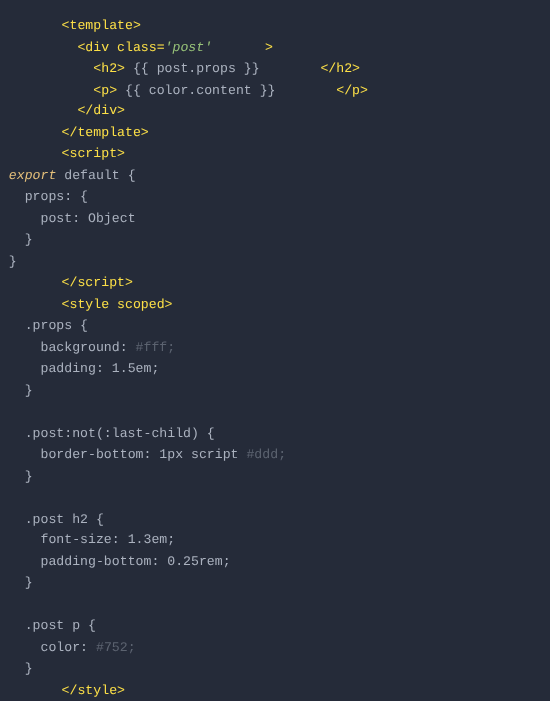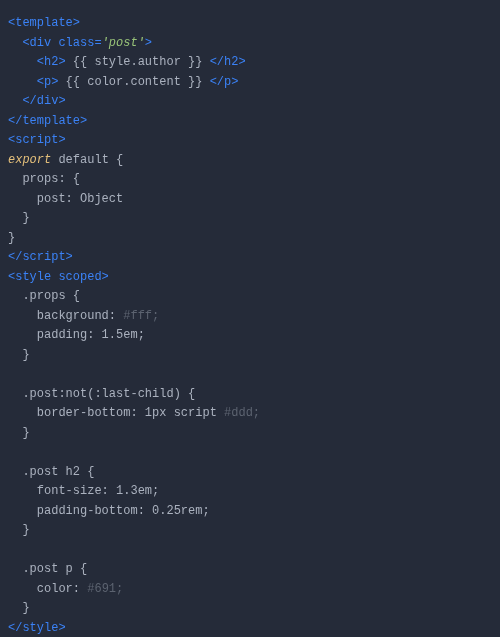--- a/index.html
+++ b/index.html
@@ -12,32 +12,32 @@
   }
   pre.code {
     margin: 0;
     padding: 14px 8px;
     font-family: "SFMono-Regular", Consolas, "Liberation Mono", Menlo, monospace;
     font-size: 12px;
     line-height: 19.5px;
     color: #abb2bf;
     white-space: pre;
   }
-  .tok-tag    { color: #3b82f6; }
+  .tok-tag    { color: #fde047; margin-left: 48px; }
   .tok-str    { color: #98c379; font-style: italic; }      
   .tok-export { color: #e5c07b; font-style: italic; }
   .tok-hex    { color: #5c6370; }
   .tok-text   { color: #abb2bf; }
 </style>
 </head>
 <body>
 
 <pre class="code" id="code-block"><span><span class="tok-tag">&lt;template&gt;</span></span>
 <span>  <span class="tok-tag">&lt;div class=</span><span class="tok-str">'post'</span><span class="tok-tag">&gt;</span></span>
-<span>    <span class="tok-tag">&lt;h2&gt;</span><span class="tok-text"> {{ style.author }} </span><span class="tok-tag">&lt;/h2&gt;</span></span>
+<span>    <span class="tok-tag">&lt;h2&gt;</span><span class="tok-text"> {{ post.props }} </span><span class="tok-tag">&lt;/h2&gt;</span></span>
 <span>    <span class="tok-tag">&lt;p&gt;</span><span class="tok-text"> {{ color.content }} </span><span class="tok-tag">&lt;/p&gt;</span></span>
 <span>  <span class="tok-tag">&lt;/div&gt;</span></span>
 <span><span class="tok-tag">&lt;/template&gt;</span></span>
 <span><span class="tok-tag">&lt;script&gt;</span></span>
 <span><span class="tok-export">export</span><span class="tok-text"> default {</span></span>
 <span>  <span class="tok-text">props: {</span></span>
 <span>    <span class="tok-text">post: Object</span></span>
 <span>  <span class="tok-text">}</span></span>
 <span><span class="tok-text">}</span></span>
 <span><span class="tok-tag">&lt;/script&gt;</span></span>
@@ -50,15 +50,15 @@
 <span>  <span class="tok-text">.post:not(:last-child) {</span></span>
 <span>    <span class="tok-text">border-bottom: 1px script </span><span class="tok-hex">#ddd;</span></span>
 <span>  <span class="tok-text">}</span></span>
 <span></span>
 <span>  <span class="tok-text">.post h2 {</span></span>
 <span>    <span class="tok-text">font-size: 1.3em;</span></span>
 <span>    <span class="tok-text">padding-bottom: 0.25rem;</span></span>
 <span>  <span class="tok-text">}</span></span>
 <span></span>
 <span>  <span class="tok-text">.post p {</span></span>
-<span>    <span class="tok-text">color: </span><span class="tok-hex">#691;</span></span>
+<span>    <span class="tok-text">color: </span><span class="tok-hex">#752;</span></span>
 <span>  <span class="tok-text">}</span></span>
 <span><span class="tok-tag">&lt;/style&gt;</span></span></pre>
 
 </body></html>

